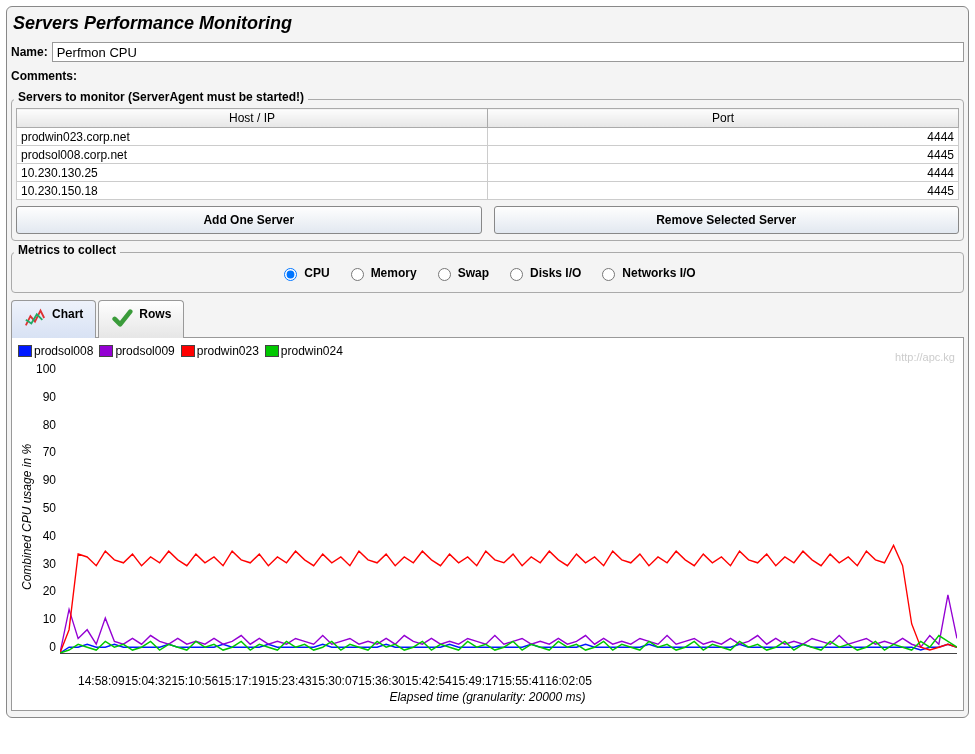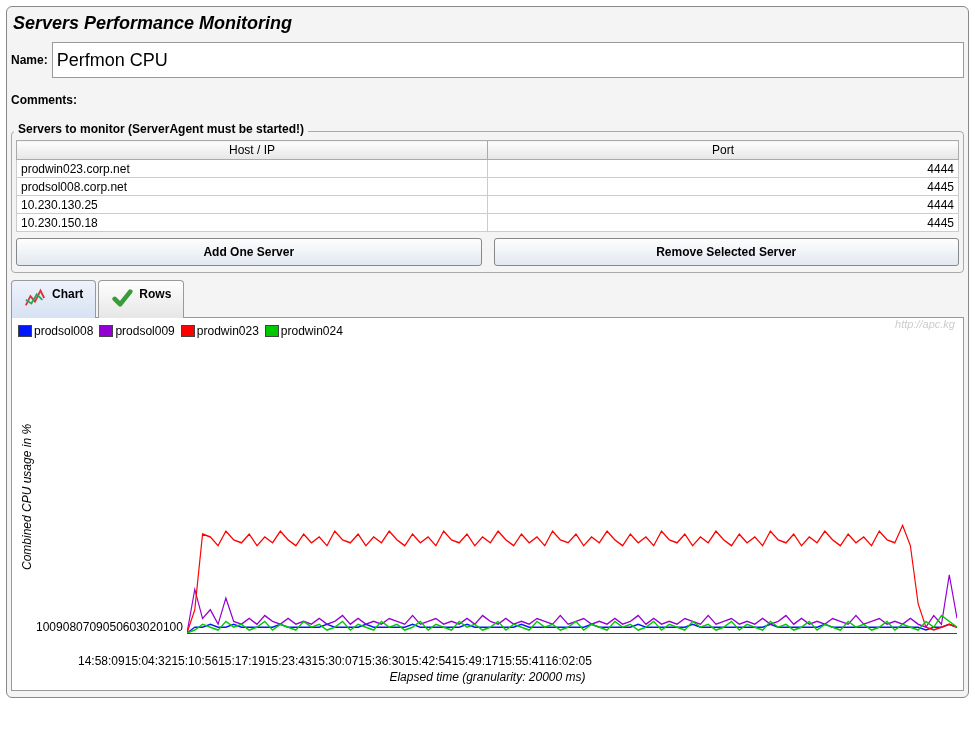--- a/index.html
+++ b/index.html
@@ -32,22 +32,22 @@
   }
   .row-form label {
     font-weight: bold;
     width: auto;
   }
   .row-form input[type="text"] {
     flex: 1;
     border: 1px solid #999;
     background: #fff;
     padding: 1px 4px;
-    height: 36px;
-    font-size: 18px;
+    height: 20px;
+    font-size: 13px;
   }
   .fieldset {
     border: 1px solid #aaa;
     border-radius: 4px;
     margin: 4px 0;
     padding: 2px 4px 6px 4px;
     background: #f4f4f4;
   }
   .fieldset-legend {
     font-weight: bold;
@@ -136,39 +136,39 @@
     display: flex;
     gap: 4px;
     align-items: center;
     font-size: 12px;
     padding: 2px 0 4px;
   }
   .legend-item { display: flex; align-items: center; gap: 2px; margin-right: 2px;}
   .swatch { width: 14px; height: 12px; border: 1px solid #444; }
   .watermark {
     position: absolute;
-    top: 0; right: 8px;
+    top: 13px; right: 8px;
     color: #ccc;
     font-size: 11px;
-    font-style: italic;
   }
   .plot-wrap {
     display: flex;
     height: 310px;
   }
   .y-axis-label {
     writing-mode: vertical-rl;
     transform: rotate(180deg);
     font-style: italic;
     text-align: center;
     font-size: 12px;
     padding: 0 2px;
   }
   .y-ticks {
     display: flex;
+    flex-direction: column;
     justify-content: space-between;
     align-items: flex-end;
     padding: 0 4px 18px 0;
     font-size: 12px;
   }
   .plot {
     flex: 1;
     position: relative;
     border-bottom: 1px solid #444;
     margin-bottom: 18px;
@@ -228,20 +228,24 @@
             <td class="port">4445</td>
           </tr>
         </tbody>
     </table>
     <div class="btn-row">
       <button class="btn">Add One Server</button>
       <button class="btn">Remove Selected Server</button>
     </div>
   </fieldset>
 
+  <fieldset class="fieldset">
+    <legend class="fieldset-legend">Metrics to collect</legend>
+    <div class="metrics-row" id="metrics-row"><label><input type="radio" name="metric" checked="" style="">CPU</label><label><input type="radio" name="metric" style="">Memory</label><label><input type="radio" name="metric" style="">Swap</label><label><input type="radio" name="metric" style="">Disks I/O</label><label><input type="radio" name="metric" style="">Networks I/O</label></div>
+  </fieldset>
 
   <div class="tabs">
     <div class="tab active">
       <span>
         <svg viewBox="0 0 24 24">
             <polyline points="2,20 7,10 12,16 18,4 22,12" fill="none" stroke="#d33" stroke-width="2"></polyline>
             <polyline points="2,14 8,18 14,8 20,14" fill="none" stroke="#2a6" stroke-width="2"></polyline>
           </svg>
       </span>
       <span>Chart</span>
@@ -279,21 +283,21 @@
 
     <div class="plot-wrap">
       <div class="y-axis-label">Combined CPU usage in %</div>
       <div class="y-ticks" id="y-ticks">
           <span>100</span>
           <span>90</span>
           <span>80</span>
           <span>70</span>
           <span>90</span>
           <span>50</span>
-          <span>60</span>
+          <span>40</span>
           <span>30</span>
           <span>20</span>
           <span>10</span>
           <span>0</span>
         </div>
       <div class="plot">
         <svg id="plot-svg" width="100%" height="100%" preserveAspectRatio="none" viewBox="0 0 1000 290">
             <polyline points="0.0,290.0 10.1,284.2 20.2,284.2 30.3,281.3 40.4,284.2 50.5,284.2 60.6,281.3 70.7,284.2 80.8,284.2 90.9,284.2 101.0,284.2 111.1,284.2 121.2,281.3 131.3,284.2 141.4,284.2 151.5,284.2 161.6,284.2 171.7,284.2 181.8,281.3 191.9,284.2 202.0,284.2 212.1,284.2 222.2,284.2 232.3,281.3 242.4,284.2 252.5,284.2 262.6,284.2 272.7,284.2 282.8,284.2 292.9,281.3 303.0,284.2 313.1,284.2 323.2,284.2 333.3,284.2 343.4,284.2 353.5,284.2 363.6,281.3 373.7,284.2 383.8,284.2 393.9,284.2 404.0,284.2 414.1,284.2 424.2,284.2 434.3,281.3 444.4,284.2 454.5,284.2 464.6,284.2 474.7,284.2 484.8,284.2 494.9,284.2 505.1,284.2 515.2,284.2 525.3,281.3 535.4,284.2 545.5,284.2 555.6,284.2 565.7,284.2 575.8,284.2 585.9,281.3 596.0,284.2 606.1,284.2 616.2,284.2 626.3,284.2 636.4,284.2 646.5,284.2 656.6,281.3 666.7,284.2 676.8,284.2 686.9,284.2 697.0,284.2 707.1,284.2 717.2,284.2 727.3,284.2 737.4,284.2 747.5,284.2 757.6,281.3 767.7,284.2 777.8,284.2 787.9,284.2 798.0,284.2 808.1,284.2 818.2,284.2 828.3,281.3 838.4,284.2 848.5,284.2 858.6,284.2 868.7,284.2 878.8,284.2 888.9,284.2 899.0,284.2 909.1,284.2 919.2,284.2 929.3,284.2 939.4,284.2 949.5,284.2 959.6,287.1 969.7,284.2 979.8,284.2 989.9,281.3 1000.0,284.2" fill="none" stroke="#0018ff" stroke-width="1.5"></polyline>
             <polyline points="0.0,290.0 10.1,246.5 20.2,275.5 30.3,266.8 40.4,281.3 50.5,255.2 60.6,278.4 70.7,281.3 80.8,275.5 90.9,281.3 101.0,272.6 111.1,278.4 121.2,281.3 131.3,275.5 141.4,281.3 151.5,278.4 161.6,281.3 171.7,275.5 181.8,281.3 191.9,278.4 202.0,272.6 212.1,281.3 222.2,275.5 232.3,281.3 242.4,278.4 252.5,281.3 262.6,275.5 272.7,278.4 282.8,281.3 292.9,272.6 303.0,281.3 313.1,278.4 323.2,275.5 333.3,281.3 343.4,278.4 353.5,281.3 363.6,275.5 373.7,281.3 383.8,272.6 393.9,278.4 404.0,281.3 414.1,275.5 424.2,281.3 434.3,278.4 444.4,281.3 454.5,275.5 464.6,278.4 474.7,281.3 484.8,272.6 494.9,281.3 505.1,278.4 515.2,275.5 525.3,281.3 535.4,278.4 545.5,281.3 555.6,275.5 565.7,281.3 575.8,278.4 585.9,272.6 596.0,281.3 606.1,275.5 616.2,281.3 626.3,278.4 636.4,281.3 646.5,275.5 656.6,278.4 666.7,281.3 676.8,272.6 686.9,281.3 697.0,278.4 707.1,275.5 717.2,281.3 727.3,278.4 737.4,281.3 747.5,275.5 757.6,281.3 767.7,278.4 777.8,272.6 787.9,281.3 798.0,275.5 808.1,281.3 818.2,278.4 828.3,281.3 838.4,275.5 848.5,278.4 858.6,281.3 868.7,272.6 878.8,281.3 888.9,278.4 899.0,275.5 909.1,281.3 919.2,278.4 929.3,281.3 939.4,275.5 949.5,281.3 959.6,284.2 969.7,272.6 979.8,281.3 989.9,232.0 1000.0,275.5" fill="none" stroke="#9400d3" stroke-width="1.5"></polyline>
             <polyline points="0.0,290.0 10.1,266.8 20.2,191.4 30.3,194.3 40.4,203.0 50.5,188.5 60.6,197.2 70.7,200.1 80.8,191.4 90.9,203.0 101.0,194.3 111.1,200.1 121.2,188.5 131.3,197.2 141.4,203.0 151.5,191.4 161.6,200.1 171.7,194.3 181.8,203.0 191.9,188.5 202.0,197.2 212.1,200.1 222.2,191.4 232.3,203.0 242.4,194.3 252.5,200.1 262.6,188.5 272.7,197.2 282.8,203.0 292.9,191.4 303.0,200.1 313.1,194.3 323.2,203.0 333.3,188.5 343.4,197.2 353.5,200.1 363.6,191.4 373.7,203.0 383.8,194.3 393.9,200.1 404.0,188.5 414.1,197.2 424.2,203.0 434.3,191.4 444.4,200.1 454.5,194.3 464.6,203.0 474.7,188.5 484.8,197.2 494.9,200.1 505.1,191.4 515.2,203.0 525.3,194.3 535.4,200.1 545.5,188.5 555.6,197.2 565.7,203.0 575.8,191.4 585.9,200.1 596.0,194.3 606.1,203.0 616.2,188.5 626.3,197.2 636.4,200.1 646.5,191.4 656.6,203.0 666.7,194.3 676.8,200.1 686.9,188.5 697.0,197.2 707.1,203.0 717.2,191.4 727.3,200.1 737.4,194.3 747.5,203.0 757.6,188.5 767.7,197.2 777.8,200.1 787.9,191.4 798.0,203.0 808.1,194.3 818.2,200.1 828.3,188.5 838.4,197.2 848.5,203.0 858.6,191.4 868.7,200.1 878.8,194.3 888.9,203.0 899.0,188.5 909.1,197.2 919.2,200.1 929.3,182.7 939.4,203.0 949.5,261.0 959.6,284.2 969.7,287.1 979.8,284.2 989.9,281.3 1000.0,284.2" fill="none" stroke="#ff0000" stroke-width="1.5"></polyline>

